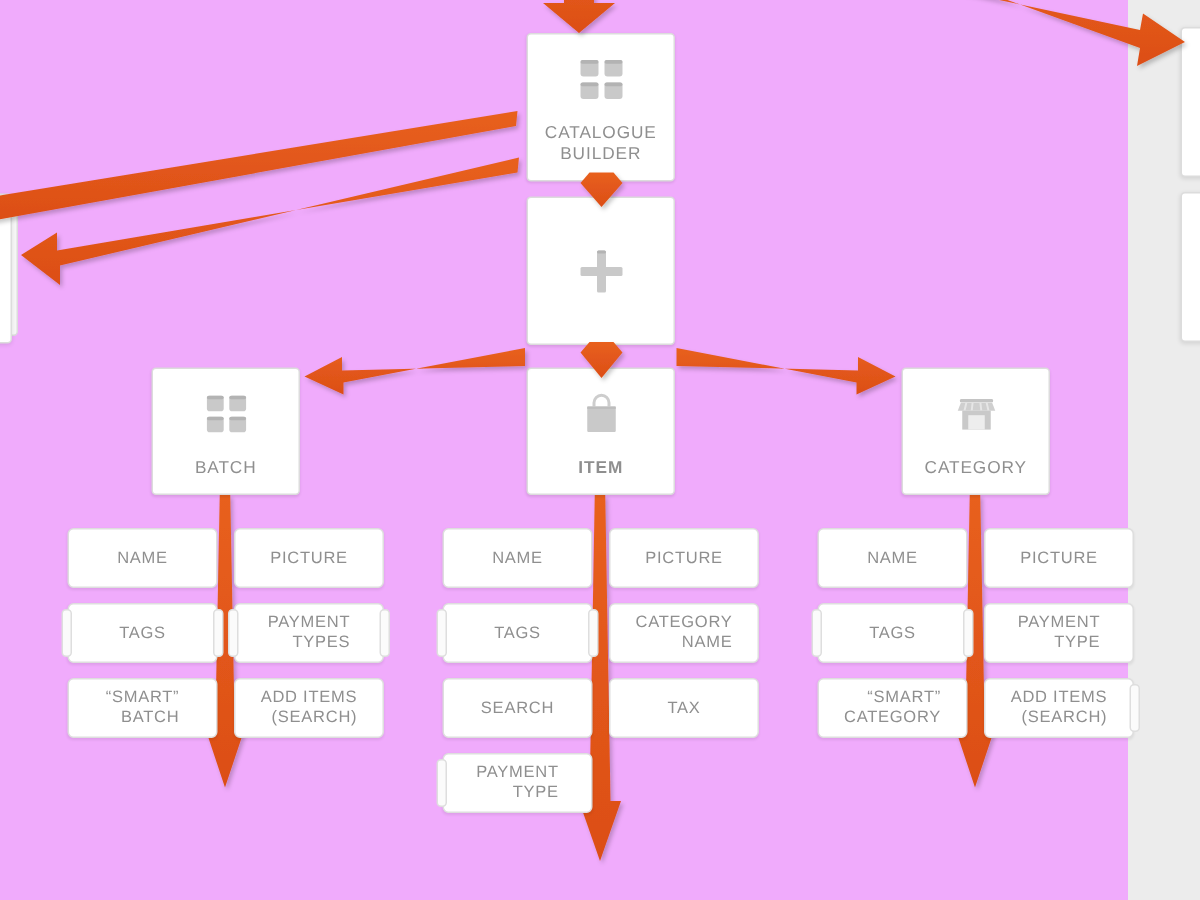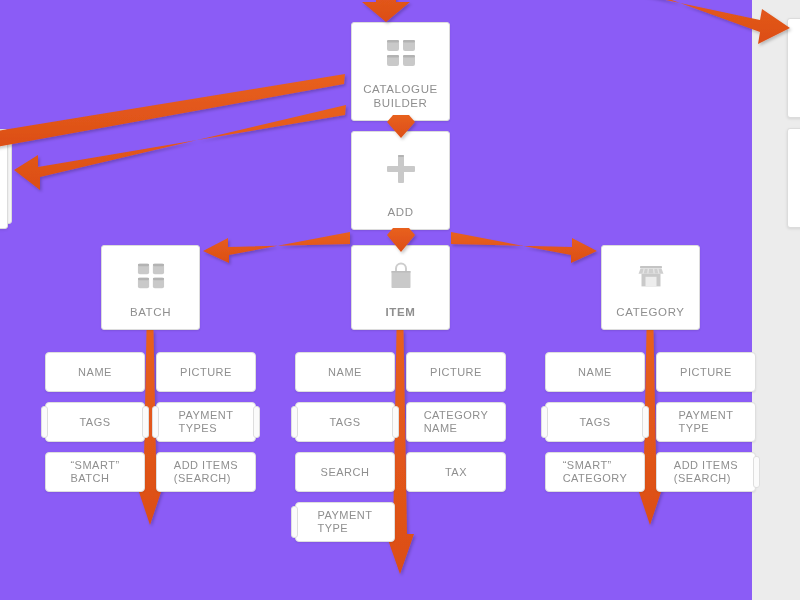--- a/index.html
+++ b/index.html
@@ -10,21 +10,21 @@
   body {
     width: 800px;
     height: 600px;
     overflow: hidden;
     font-family: "Liberation Sans", sans-serif;
   }
   #canvas {
     position: relative;
     width: 752px;
     height: 600px;
-    background: #8b5cf6;
+    background: #f0abfc;
   }
 
   
   .node {
     position: absolute;
     background: #ffffff;
     border: 1px solid #dcdcdc;
     border-radius: 3px;
     box-shadow: 0 1px 2px rgba(0,0,0,0.10);
     box-sizing: border-box;
@@ -56,21 +56,21 @@
   .chip {
     position: absolute;
     background: #ffffff;
     border: 1px solid #dedede;
     border-radius: 4px;
     box-shadow: 0 1px 2px rgba(0,0,0,0.08);
     box-sizing: border-box;
     display: flex;
     align-items: center;
     justify-content: center;
-    text-align: left;
+    text-align: right;
     color: #8f8f8f;
     font-size: 11px;
     letter-spacing: 0.5px;
     line-height: 13px;
     white-space: pre-line;
     z-index: 6;
   }
   
   .chip.stacked::before,
   .chip.stacked::after {
@@ -202,21 +202,20 @@
   </div>
 
   <div class="node" style="left:351px; top:131px; width:99px; height:99px;">
     <span class="node-icon">
       <svg class="ic" width="34" height="34" viewBox="0 0 34 34">
         <rect x="14" y="3" width="6" height="28" rx="1" fill="#c9c9c9"></rect>
         <rect x="3" y="14" width="28" height="6" rx="1" fill="#c9c9c9"></rect>
         <rect x="14" y="3" width="6" height="2" rx="1" fill="#b3b3b3"></rect>
       </svg>
     </span>
-    <span class="node-label">ADD</span>
   </div>
 
   <div class="node" style="left:101px; top:245px; width:99px; height:85px;">
     <span class="node-icon">
       <svg class="ic" width="28" height="28" viewBox="0 0 30 30">
         <rect x="1" y="2" width="12" height="11" rx="2" fill="#c9c9c9"></rect>
         <rect x="1" y="2" width="12" height="2.5" rx="1.2" fill="#b3b3b3"></rect>
         <rect x="17" y="2" width="12" height="11" rx="2" fill="#c9c9c9"></rect>
         <rect x="17" y="2" width="12" height="2.5" rx="1.2" fill="#b3b3b3"></rect>
         <rect x="1" y="17" width="12" height="11" rx="2" fill="#c9c9c9"></rect>

